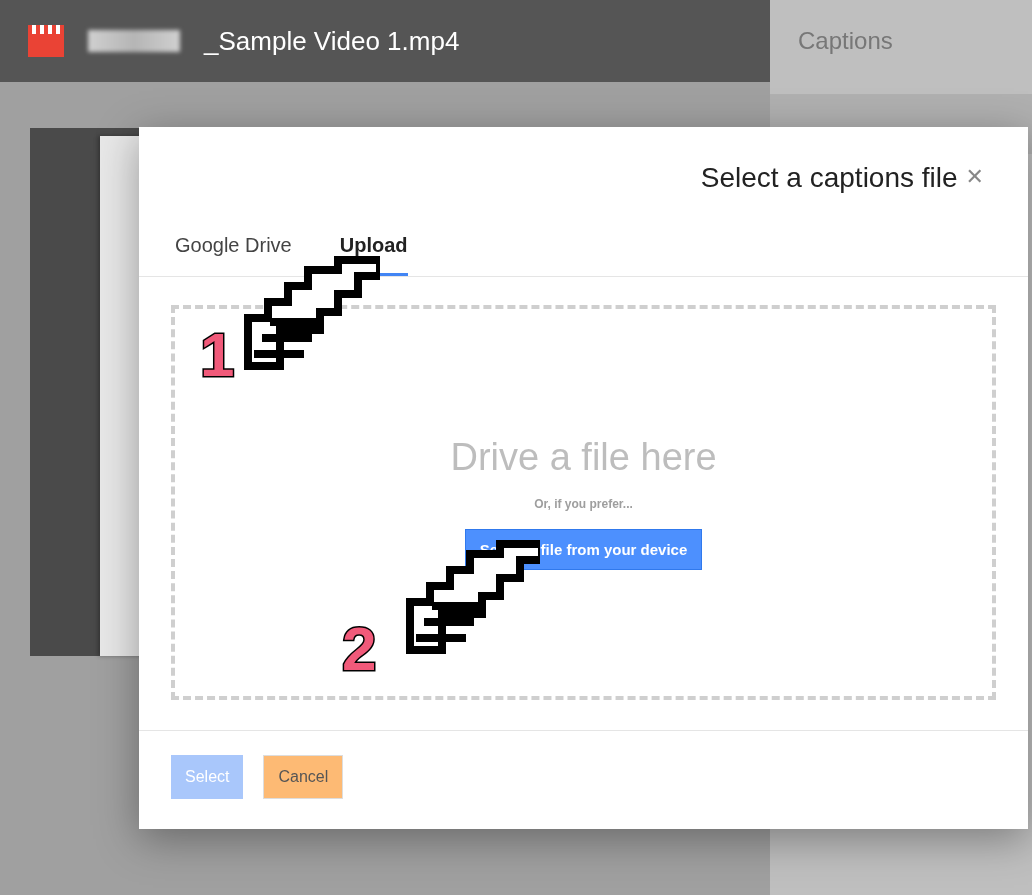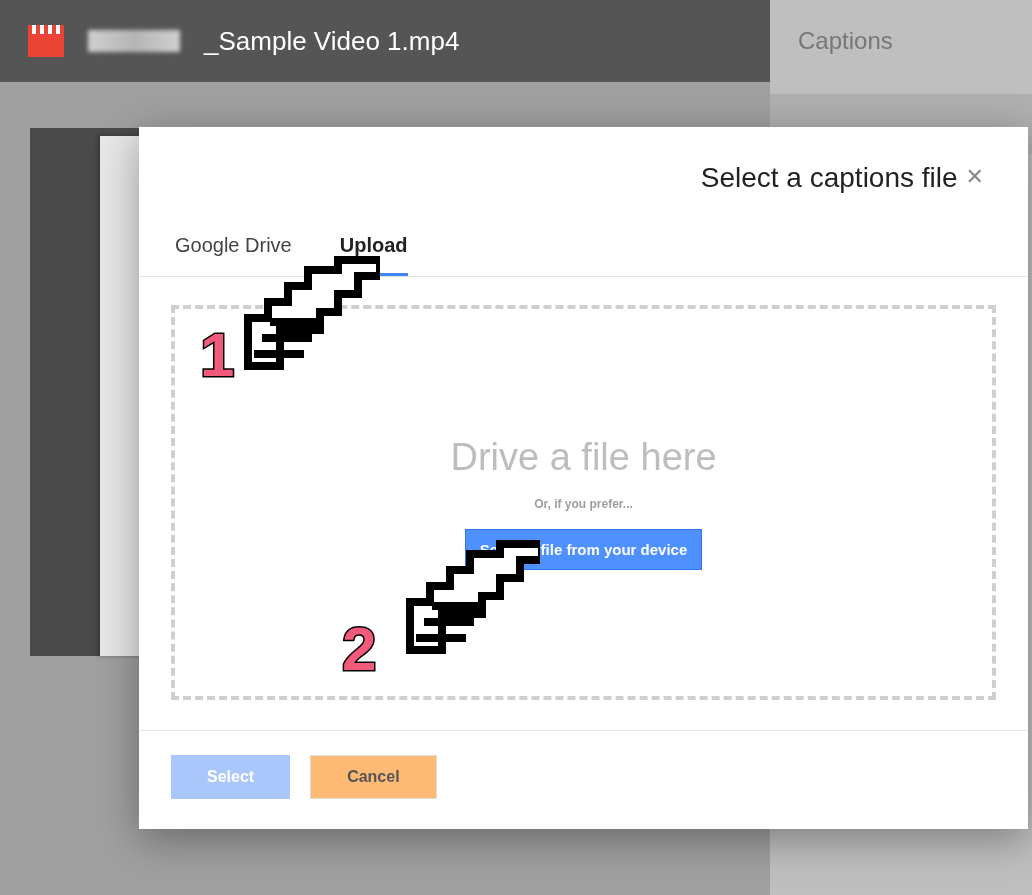--- a/index.html
+++ b/index.html
@@ -159,22 +159,22 @@
 }
 
 .modal-footer {
   border-top: 1px solid #e5e5e5;
   padding: 24px 32px 30px 32px;
   display: flex;
   gap: 20px;
 }
 .btn {
   font-size: 16px;
-  font-weight: 700;
-  padding: 12px 36px;
+  font-weight: 400;
+  padding: 12px 14px;
   border: none;
   cursor: pointer;
 }
 .btn-primary {
   background: #a9c7fb;
   color: #fff;
 }
 .btn-secondary {
   background: #fdba74;
   color: #555;

